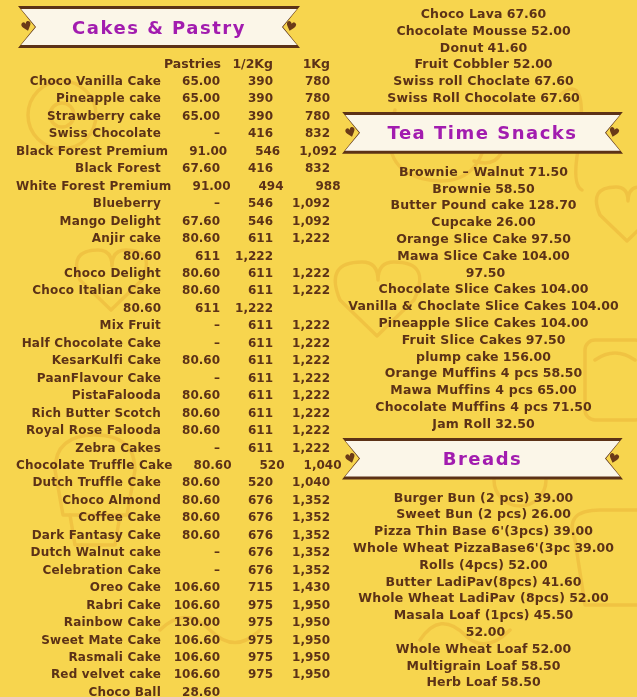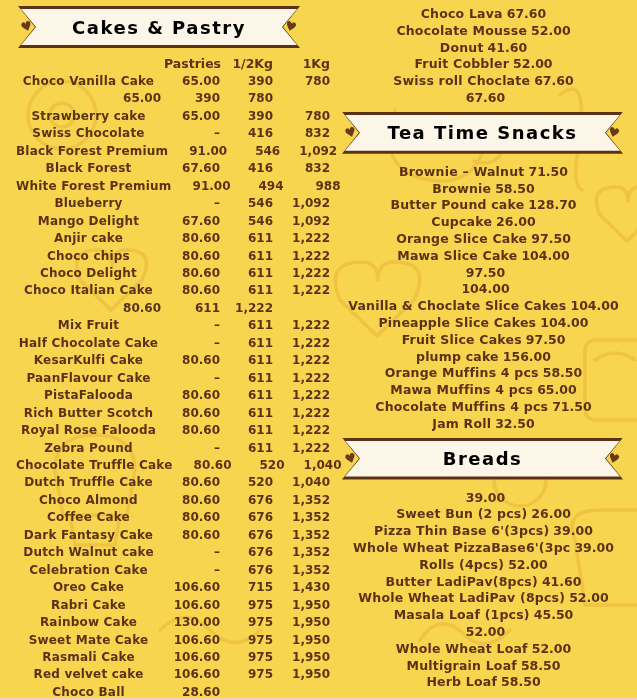--- a/index.html
+++ b/index.html
@@ -19,29 +19,29 @@
 
   
   .banner{position:relative;height:42px;}
   .col-left .banner{margin:2px 30px 7px 2px;}
   .col-right .banner{margin:5px 2px 10px 0;}
   .ribbon-back{position:absolute;inset:0;background:#5C3217;
     clip-path:polygon(0 0,100% 0,calc(100% - 17px) 50%,100% 100%,0 100%,17px 50%);}
   .ribbon-front{position:absolute;inset:3px;background:#FBF6E8;
     clip-path:polygon(0 0,100% 0,calc(100% - 15px) 50%,100% 100%,0 100%,15px 50%);}
   .banner-text{position:absolute;inset:0;display:flex;align-items:center;justify-content:center;
-    font-size:18px;letter-spacing:1.5px;color:#000000;z-index:2;}
+    font-size:18px;letter-spacing:1.5px;color:#a21caf;z-index:2;}
   .heart{position:absolute;top:50%;z-index:3;font-size:13px;color:#6A3A18;line-height:0;}
   .heart-l{left:3px;transform:translateY(-50%) rotate(-18deg);}
   .heart-r{right:3px;transform:translateY(-50%) rotate(16deg);}
 
   
   .lrow{display:grid;grid-template-columns:1fr 56px 50px 54px;column-gap:3px;
     font-size:12px;line-height:17.45px;white-space:nowrap;}
-  .lrow .name{text-align:center;letter-spacing:.2px;}
+  .lrow .name{text-align:right;letter-spacing:.2px;}
   .lrow .p,.lrow .h,.lrow .o{text-align:right;}
   .lhead{font-size:12.5px;line-height:18px;}
 
   
   .rrow{display:flex;justify-content:center;font-size:12.5px;line-height:16.8px;white-space:nowrap;}
   .rrow .rname{letter-spacing:.2px;overflow:hidden;}
   .rrow .rprice{margin-left:4px;}
 
   .bottom-edge{position:absolute;left:0;right:0;bottom:0;height:3px;background:#F2CBC3;}
 </style>
@@ -90,20 +90,21 @@
       <div>
 
           <div class="lrow">
             <span class="name">Choco Vanilla Cake</span>
             <span class="p">65.00</span>
             <span class="h">390</span>
             <span class="o">780</span>
           </div>
 
           <div class="lrow">
+            <span class="name">Pineapple cake</span>
             <span class="p">65.00</span>
             <span class="h">390</span>
             <span class="o">780</span>
           </div>
 
           <div class="lrow">
             <span class="name">Strawberry cake</span>
             <span class="p">65.00</span>
             <span class="h">390</span>
             <span class="o">780</span>
@@ -152,21 +153,20 @@
           </div>
 
           <div class="lrow">
             <span class="name">Anjir cake</span>
             <span class="p">80.60</span>
             <span class="h">611</span>
             <span class="o">1,222</span>
           </div>
 
           <div class="lrow">
-            <span class="name">Choco chips</span>
             <span class="p">80.60</span>
             <span class="h">611</span>
             <span class="o">1,222</span>
           </div>
 
           <div class="lrow">
             <span class="name">Choco Delight</span>
             <span class="p">80.60</span>
             <span class="h">611</span>
             <span class="o">1,222</span>
@@ -228,21 +228,21 @@
           </div>
 
           <div class="lrow">
             <span class="name">Royal Rose Falooda</span>
             <span class="p">80.60</span>
             <span class="h">611</span>
             <span class="o">1,222</span>
           </div>
 
           <div class="lrow">
-            <span class="name">Zebra Pound</span>
+            <span class="name">Zebra Cakes</span>
             <span class="p">–</span>
             <span class="h">611</span>
             <span class="o">1,222</span>
           </div>
 
           <div class="lrow">
             <span class="name">Chocolate Truffle Cake</span>
             <span class="p">80.60</span>
             <span class="h">520</span>
             <span class="o">1,040</span>
@@ -364,20 +364,21 @@
             <span class="rname">Fruit Cobbler</span>
             <span class="rprice">52.00</span>
           </div>
 
           <div class="rrow">
             <span class="rname">Swiss roll Choclate</span>
             <span class="rprice">67.60</span>
           </div>
 
           <div class="rrow">
+            <span class="rname">Swiss Roll Chocolate</span>
             <span class="rprice">67.60</span>
           </div>
         </div>
 
       <div class="banner">
         <div class="ribbon-back"></div>
         <div class="ribbon-front"></div>
         <span class="heart heart-l">♥</span>
         <span class="heart heart-r">♥</span>
         <span class="banner-text">Tea Time Snacks</span>
@@ -413,20 +414,21 @@
           <div class="rrow">
             <span class="rname">Mawa Slice Cake</span>
             <span class="rprice">104.00</span>
           </div>
 
           <div class="rrow">
             <span class="rprice">97.50</span>
           </div>
 
           <div class="rrow">
+            <span class="rname">Chocolate Slice Cakes</span>
             <span class="rprice">104.00</span>
           </div>
 
           <div class="rrow">
             <span class="rname">Vanilla &amp; Choclate Slice Cakes</span>
             <span class="rprice">104.00</span>
           </div>
 
           <div class="rrow">
             <span class="rname">Pineapple Slice Cakes</span>
@@ -468,20 +470,21 @@
         <div class="ribbon-back"></div>
         <div class="ribbon-front"></div>
         <span class="heart heart-l">♥</span>
         <span class="heart heart-r">♥</span>
         <span class="banner-text">Breads</span>
       </div>
 
       <div>
 
           <div class="rrow">
+            <span class="rname">Burger Bun (2 pcs)</span>
             <span class="rprice">39.00</span>
           </div>
 
           <div class="rrow">
             <span class="rname">Sweet Bun (2 pcs)</span>
             <span class="rprice">26.00</span>
           </div>
 
           <div class="rrow">
             <span class="rname">Pizza Thin Base 6'(3pcs)</span>

